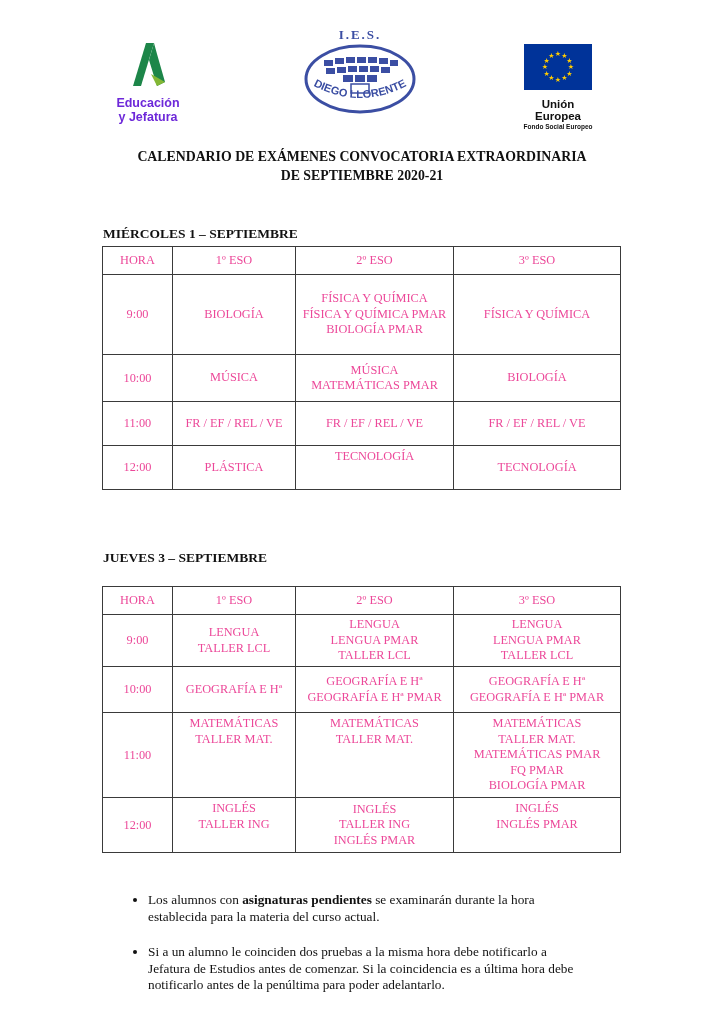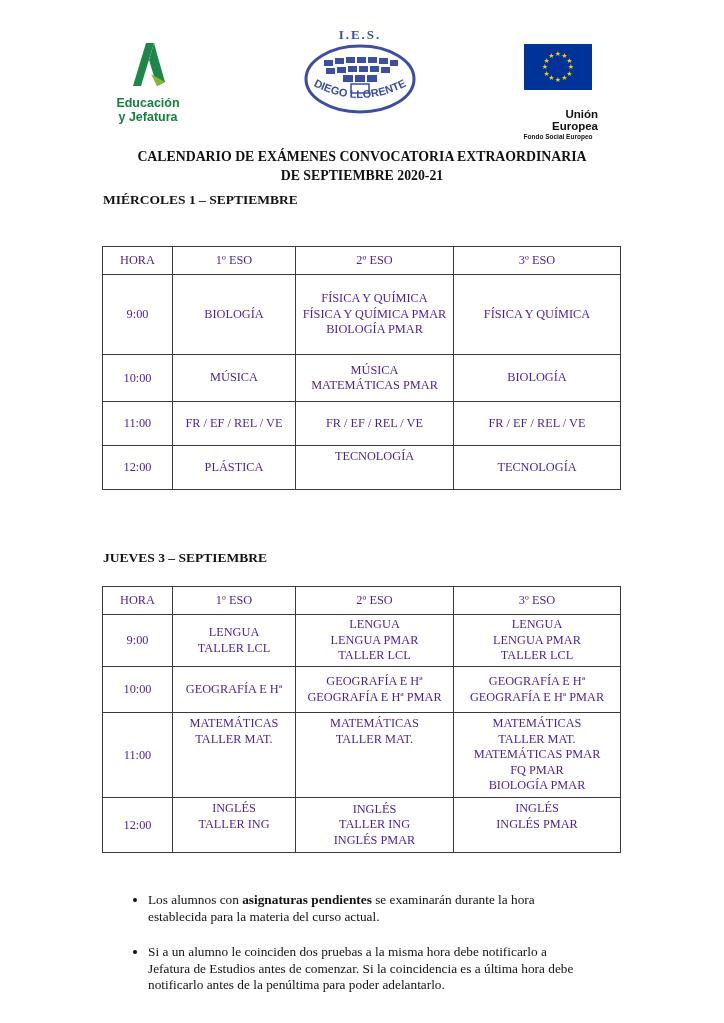--- a/index.html
+++ b/index.html
@@ -7,42 +7,42 @@
     position:relative;
     width:724px;height:1023px;
     background:#ffffff;
     font-family:"Liberation Serif", serif;
     color:#1a1a1a;
     overflow:hidden;
   }
   
   .logo-block{position:absolute;text-align:center;}
   #junta-block{left:108px;top:36px;width:80px;}
-  #junta-caption{font-family:"Liberation Sans",sans-serif;font-weight:bold;font-size:12.5px;line-height:14px;color:#15803d;margin-top:2px;}
+  #junta-caption{font-family:"Liberation Sans",sans-serif;font-weight:bold;font-size:12.5px;line-height:14px;color:#6d28d9;margin-top:2px;}
   #ies-block{left:296px;top:27px;width:128px;}
   #eu-block{left:518px;top:44px;width:80px;}
-  #eu-caption1{font-family:"Liberation Sans",sans-serif;font-weight:bold;font-size:11.5px;color:#111;margin-top:14px;text-align:right;}
+  #eu-caption1{font-family:"Liberation Sans",sans-serif;font-weight:bold;font-size:11.5px;color:#111;margin-top:4px;}
   #eu-caption2{font-family:"Liberation Sans",sans-serif;font-weight:bold;font-size:6.5px;color:#111;margin-top:1px;}
   
   #title-block{
     position:absolute;left:0;top:140px;width:724px;
     text-align:center;font-weight:bold;font-size:13.8px;line-height:18.5px;color:#111;margin-top:8px;
   }
   
   .section-heading{
     position:absolute;left:103px;
     font-weight:bold;font-size:13.5px;color:#111;
   }
-  #heading-1{top:192px;}
+  #heading-1{top:226px;}
   #heading-2{top:550px;}
   
   table.exam{
     position:absolute;left:102px;
     border-collapse:collapse;table-layout:fixed;width:518px;
-    font-size:12.3px;color:#4c1d95;
+    font-size:12.3px;color:#ec4899;
   }
   #table-1{top:246px;}
   #table-2{top:586px;}
   table.exam th, table.exam td{
     border:1px solid #3a3a3a;
     text-align:center;vertical-align:middle;
     font-weight:normal;padding:1px 2px;
     overflow:hidden;
   }
   table.exam thead tr{height:28px;}

